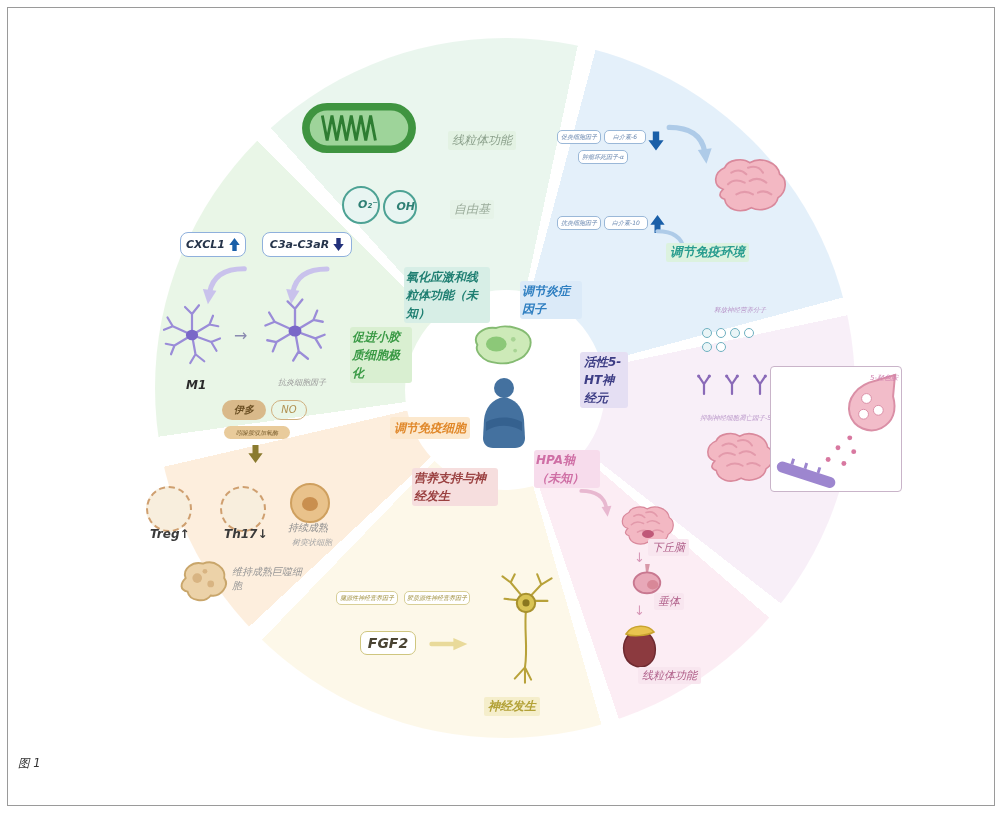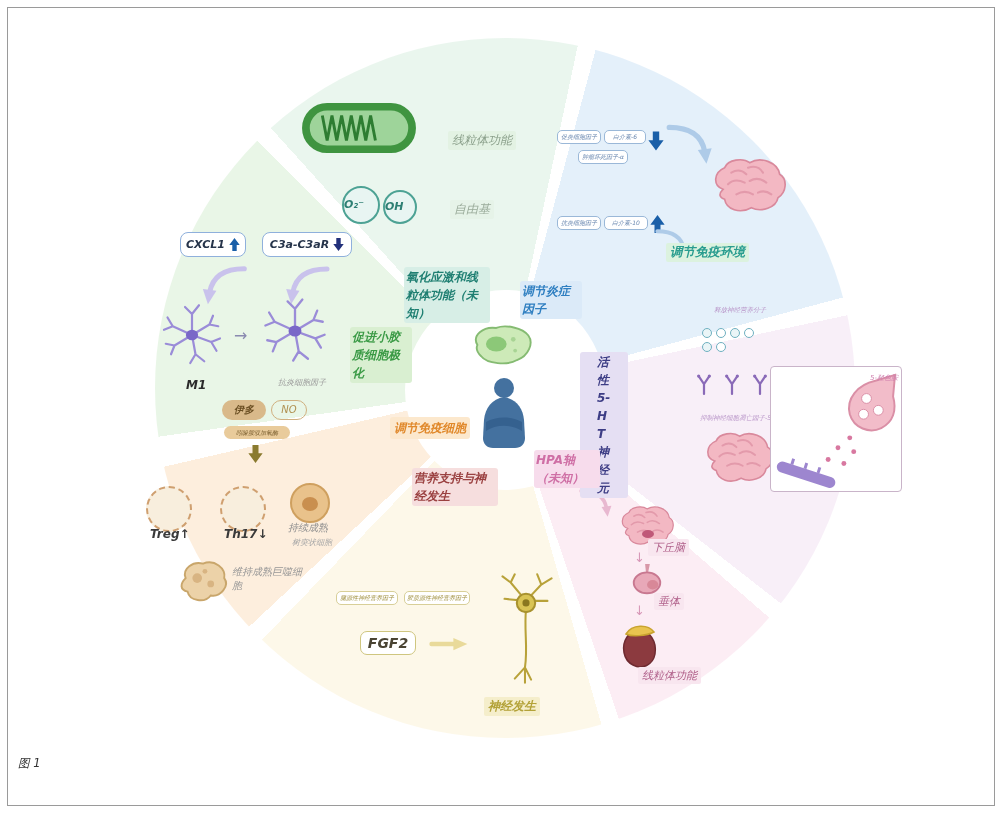--- a/index.html
+++ b/index.html
@@ -20,21 +20,21 @@
   .center-disc { position:absolute; left:405px; top:290px; width:200px; height:200px; background:#fff; border-radius:50%; z-index:2; }
   .art { position:absolute; z-index:2; }
   .inner { position:absolute; z-index:4; font-weight:700; font-size:12px; line-height:1.5; word-break:break-all; border-radius:3px; padding:1px 2px; }
   .tag { position:absolute; z-index:3; font-size:12px; padding:1px 4px; border-radius:2px; white-space:nowrap; }
   .tag-sm { font-size:11px; }
   .bold { font-weight:700; }
   .tiny { position:absolute; z-index:3; font-size:6.5px; color:#b894c8; line-height:1.3; }
   .box-sm { position:absolute; z-index:3; background:#fff; border:1px solid #9ab8d8; border-radius:5px; font-size:6px; color:#6a88b0; padding:2px 2px; text-align:center; line-height:1.35; }
   .box-ylw { border-color:#d8cf98; color:#a09040; }
   .pill { position:absolute; z-index:3; border-radius:999px; text-align:center; }
-  .circ { position:absolute; z-index:3; border-radius:50%; text-align:left; }
+  .circ { position:absolute; z-index:3; border-radius:50%; text-align:right; }
   .cellring { position:absolute; z-index:2; border-radius:50%; border:2px dashed #cf9f6f; background:#f8eedd; }
   .dotrow { position:absolute; z-index:3; width:66px; display:flex; flex-wrap:wrap; }
   .dot { width:10px; height:10px; border-radius:50%; border:1.5px solid #6fb0c0; background:#eaf5f7; margin:2px; }
   .inset { position:absolute; z-index:5; background:#fff; border:1px solid #c9b4c9; border-radius:4px; }
   .fgf2 { position:absolute; z-index:3; background:#fff; border:1.5px solid #cfc67f; border-radius:7px; font-size:14px; font-weight:700; color:#4a4433; text-align:center; }
   .labelbox { position:absolute; z-index:3; background:#fff; border:1.5px solid #8fb0dc; border-radius:8px; display:flex; align-items:center; justify-content:center; gap:4px; font-size:11px; font-weight:700; color:#26344a; }
   .caption-label { position:absolute; left:18px; top:756px; font-size:11.5px; color:#333; z-index:6; }
   .caption-text { position:absolute; left:18px; top:770px; font-size:13px; color:#141414; white-space:nowrap; background:#eaf2fa; padding:1px 3px; z-index:6; }
 </style>
 </head>
@@ -192,21 +192,21 @@
   <svg class="art" style="left:698px;top:430px;width:80px;height:56px">
       <use href="#sym-brain"></use>
     </svg>
   <div class="art" style="left:776px;top:426px;width:26px;border-top:1.5px dashed #b090b0;transform:rotate(-28deg)"></div>
   <div class="inset" style="left:770px;top:366px;width:132px;height:126px">
     <svg style="position:absolute;inset:0;width:100%;height:100%">
         <use href="#sym-synapse"></use>
       </svg>
     <div style="position:absolute;right:3px;top:6px;font-size:7px;color:#cf7fae">5-羟色胺</div>
   </div>
-  <div class="inner" style="left:580px;top:352px;width:48px;color:#3d3d85;background:#e5dff3;padding:1px 17px">活性5-HT神经元</div>
+  <div class="inner" style="left:580px;top:352px;width:48px;color:#3d3d85;background:#e5dff3;padding:1px 4px">活性5-HT神经元</div>
 
   <div class="inner" style="left:534px;top:450px;width:66px;color:#cf6fa5;background:#f7dcec">HPA轴（未知）</div>
   <svg class="art" style="left:576px;top:486px;width:40px;height:32px;color:#e8b8d0">
       <use href="#sym-curve-dr"></use>
     </svg>
   <svg class="art" style="left:614px;top:504px;width:64px;height:44px">
       <use href="#sym-brain"></use>
     </svg>
   <div class="art" style="left:642px;top:530px;width:12px;height:8px;background:#c05878;border-radius:50%"></div>
   <div class="tag tag-sm" style="left:648px;top:539px;color:#b0608a;background:#f8e6ef">下丘脑</div>

